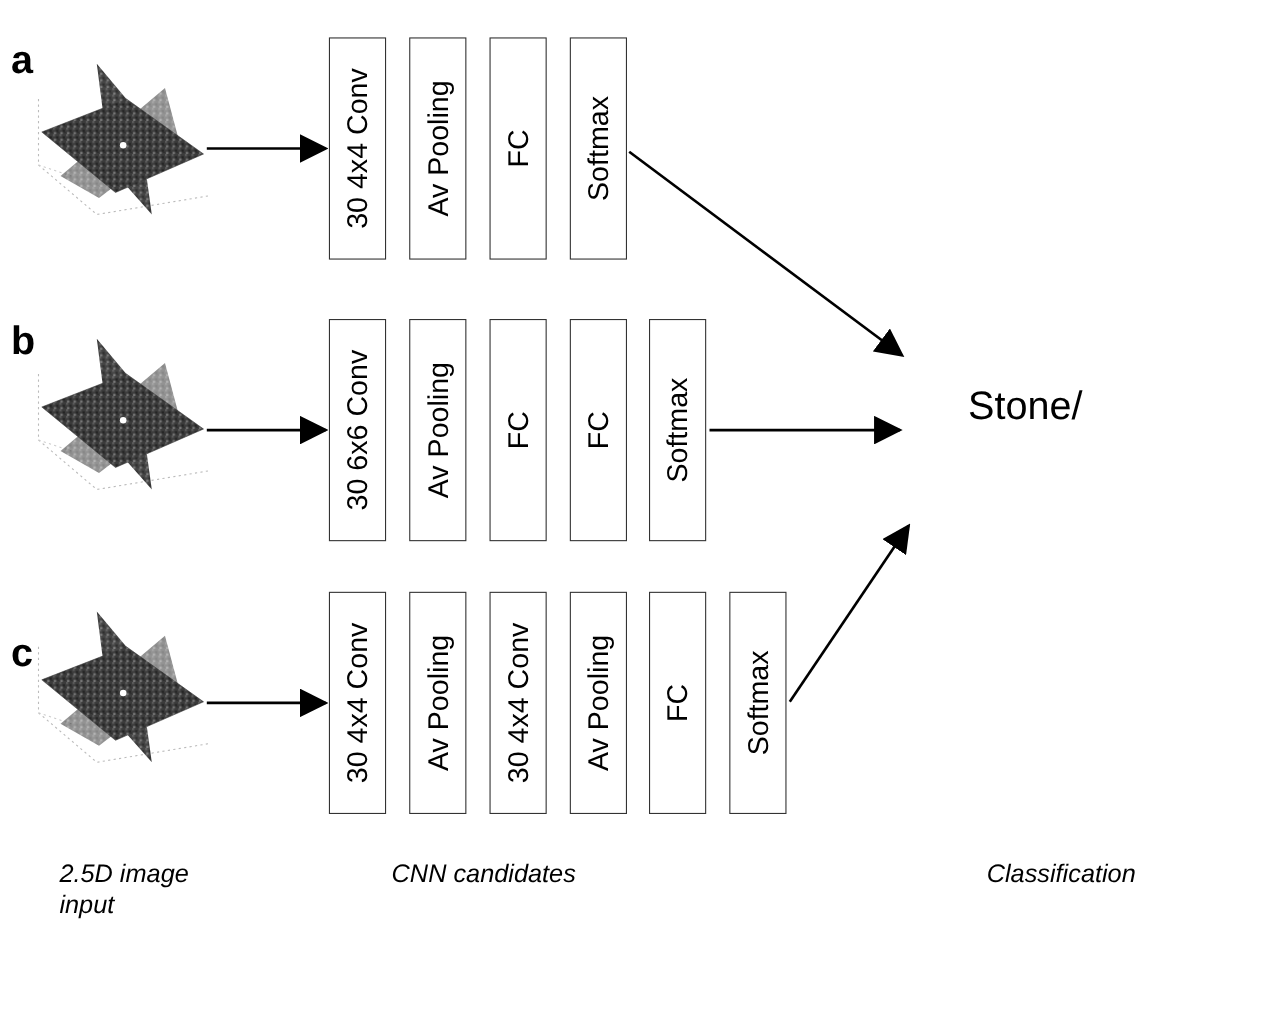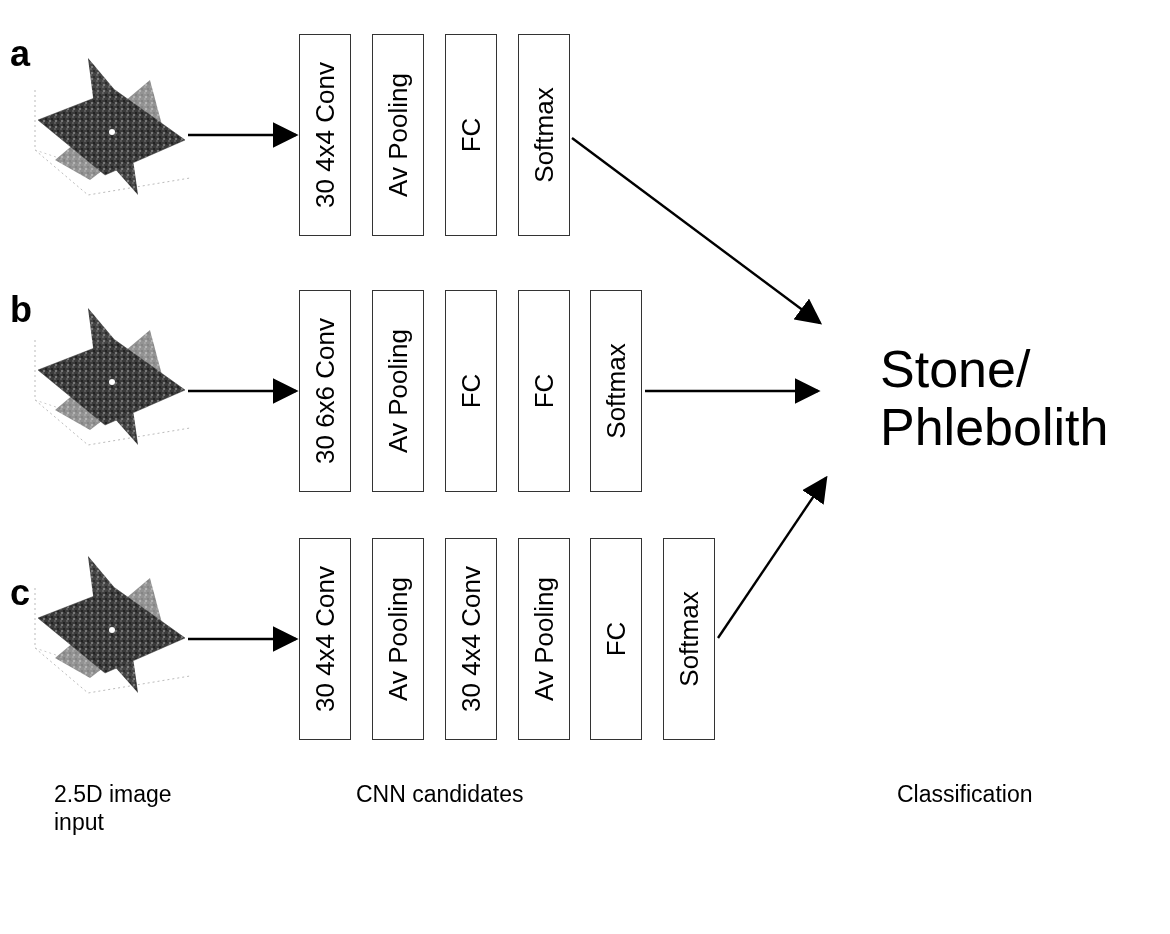--- a/index.html
+++ b/index.html
@@ -6,22 +6,22 @@
   body { width: 1170px; height: 934px; position: relative; overflow: hidden;
          font-family: "Liberation Sans", sans-serif; color: #000; }
   #diagram { position: absolute; left: 0; top: 0; }
   .row-label { position: absolute; font-family: "Liberation Sans", sans-serif;
                font-weight: bold; font-size: 36px; line-height: 1; }
   .layer-box { position: absolute; width: 52px; height: 202px;
                border: 1.6px solid #333; background: #fff; box-sizing: border-box; }
   .layer-text { position: absolute; left: 50%; top: 50%;
                 transform: translate(-50%, -50%) rotate(-90deg);
                 white-space: nowrap; font-size: 26px; line-height: 1; }
-  .caption { position: absolute; font-size: 23px; line-height: 28px; }
-  .output-label { position: absolute; font-size: 52px; line-height: 58px; }
+  .caption { position: absolute; font-style: italic; font-size: 23px; line-height: 28px; }
+  .output-label { position: absolute; font-size: 36px; line-height: 58px; }
 </style>
 </head>
 <body>
 
 <svg id="diagram" width="1170" height="934">
   <defs>
     <marker id="arrowhead" markerWidth="26" markerHeight="26" refX="9" refY="5" orient="auto" markerUnits="userSpaceOnUse" viewBox="0 0 10 10">
       <path d="M0,0 L10,5 L0,10 z" fill="#000"></path>
     </marker>
     <radialGradient id="sliceTex" cx="50%" cy="50%" r="60%">
@@ -121,21 +121,20 @@
     <div class="layer-box" style="left: 590px; top: 538px;">
       <span class="layer-text">FC</span>
     </div>
     <div class="layer-box" style="left: 663px; top: 538px;">
       <span class="layer-text">Softmax</span>
     </div>
   </div>
 
 <div class="output-label" style="left:880px; top:340px;">
   <div>Stone/</div>
-  <div>Phlebolith</div>
 </div>
 
 <div class="caption" style="left:54px; top:780px;">
   <div>2.5D image</div>
   <div>input</div>
 </div>
 <div class="caption" style="left:356px; top:780px;">CNN candidates</div>
 <div class="caption" style="left:897px; top:780px;text-align:center;">Classification</div>
 
 </body></html>

